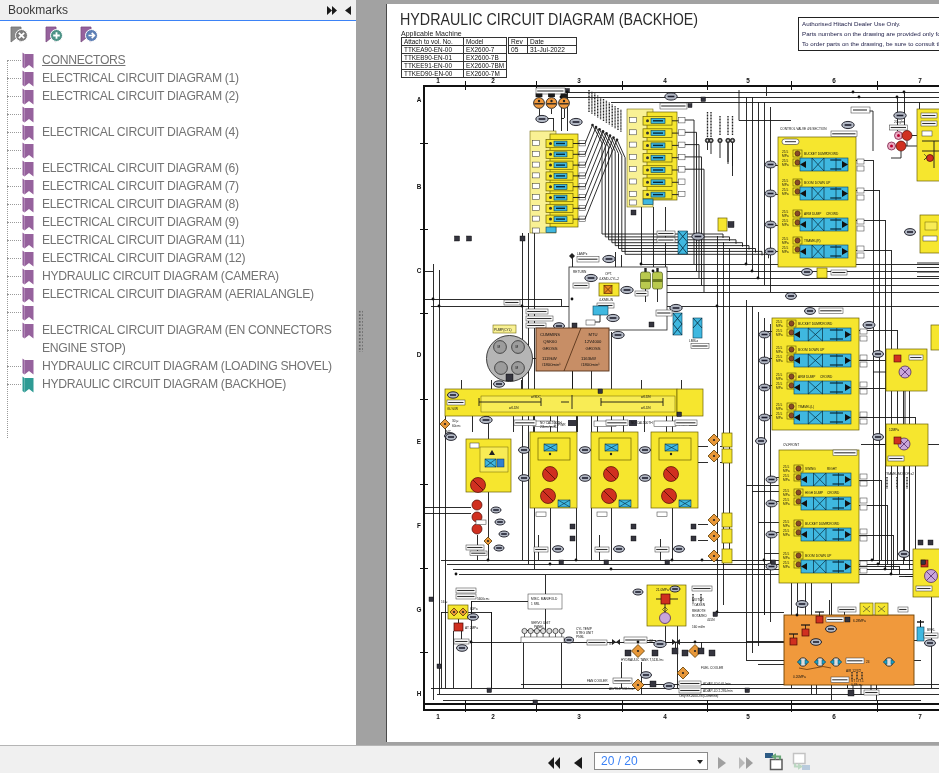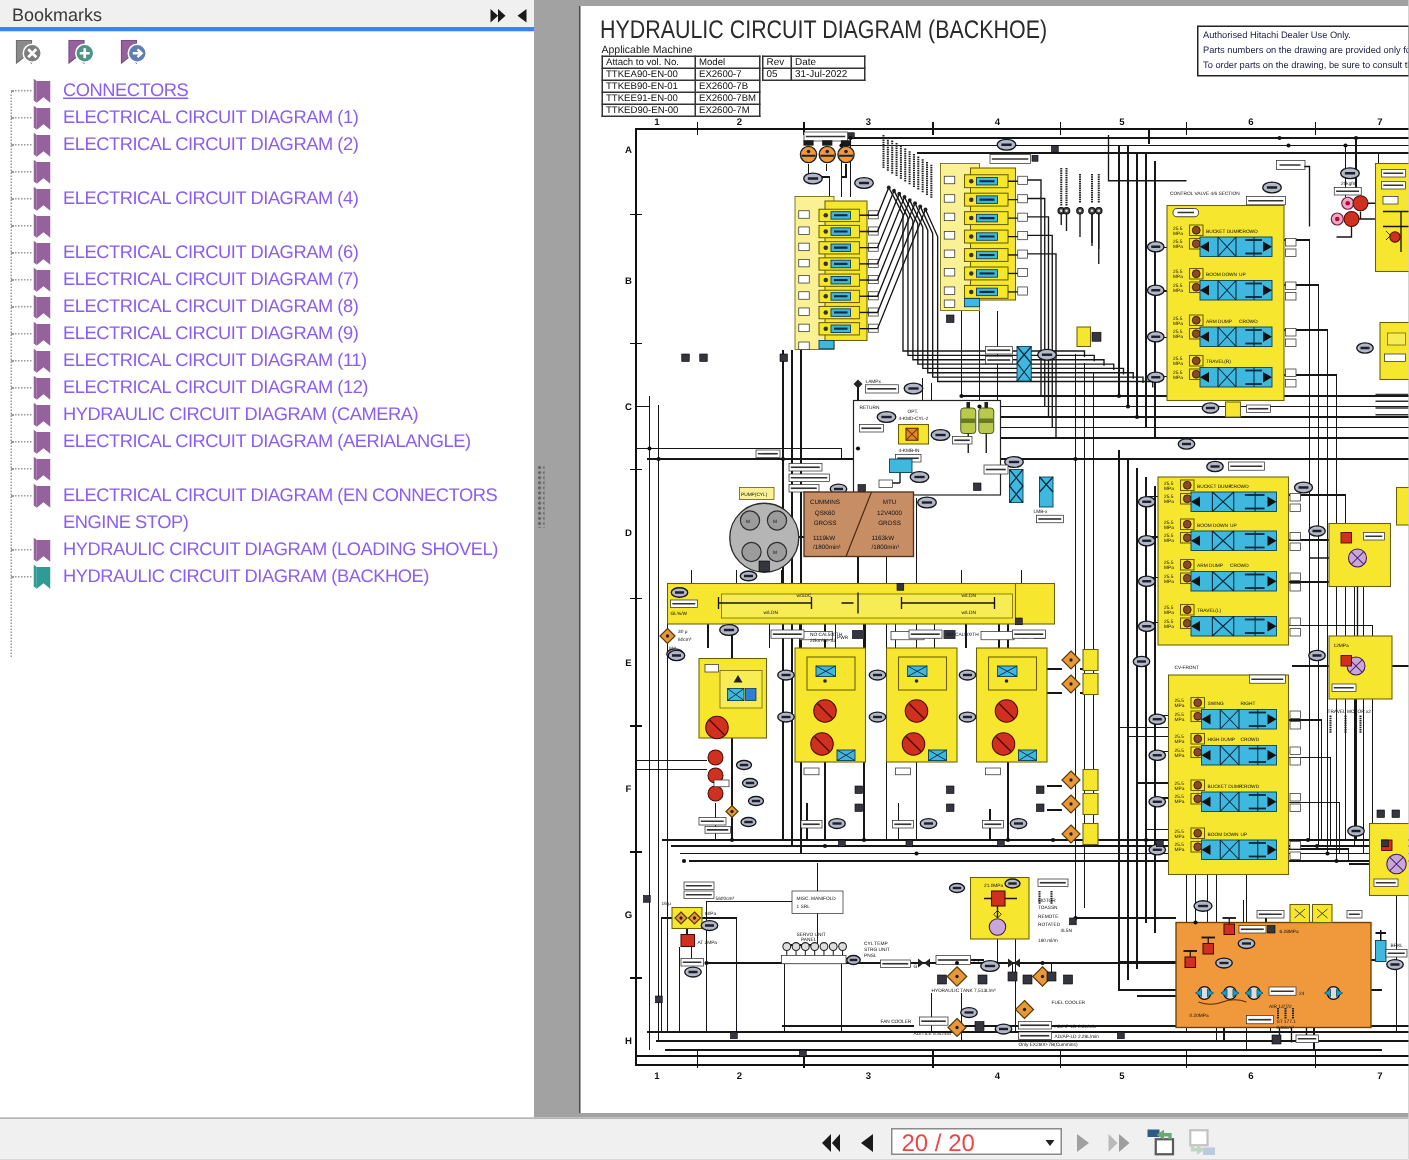--- a/index.html
+++ b/index.html
@@ -1,31 +1,31 @@
 <!DOCTYPE html>
 <html><head>
 <meta charset="utf-8">
 <style>
   html,body{margin:0;padding:0;}
   body{width:939px;height:773px;overflow:hidden;font-family:"Liberation Sans",sans-serif;position:relative;background:#a2a2a2;}
   .app{position:absolute;inset:0;}
 
   
   .panel{position:absolute;left:0;top:0;width:356px;height:745px;background:#fff;}
-  .panel-header{position:absolute;left:0;top:0;width:356px;height:21px;background:#f0f0f0;border-bottom:3px solid #3b82f6;box-sizing:border-box;}
+  .panel-header{position:absolute;left:0;top:0;width:356px;height:21px;background:#f0f0f0;border-bottom:1px solid #3b82f6;box-sizing:border-box;}
   .panel-title{position:absolute;left:8px;top:3px;font-size:12px;color:#3a3a3a;}
   .hdr-ic{position:absolute;top:3px;width:16px;height:15px;cursor:pointer;}
   .hdr-ic svg{display:block;}
   .panel-toolbar{position:absolute;left:0;top:21px;width:356px;height:30px;background:#fff;}
   .pt-ic{position:absolute;top:5px;width:20px;height:20px;cursor:pointer;}
   .bk-list{position:absolute;left:0;top:51px;width:356px;}
   .bk-row{position:relative;display:flex;align-items:flex-start;min-height:18px;cursor:pointer;padding-left:7px;}
   .bk-dots{flex:0 0 14px;height:1px;margin-top:9px;border-top:1.5px dotted #9a9a9a;}
   .bk-ic{flex:0 0 13px;margin:1px 8px 0 0;height:16px;}
-  .bk-label{font-size:12.2px;letter-spacing:-0.3px;color:#8b5cf6;line-height:18px;padding-right:0;}
+  .bk-label{font-size:12.2px;letter-spacing:-0.3px;color:#737373;line-height:18px;padding-right:0;}
   .bk-label.sel-underline{text-decoration:underline;}
   .vtree{position:absolute;left:7px;top:60px;width:1px;height:378px;border-left:1.5px dotted #9a9a9a;}
 
   
   .splitter{position:absolute;left:356px;top:0;width:29px;height:745px;background:#a2a2a2;}
   .split-dots{position:absolute;left:2px;top:310px;width:5px;height:42px;
     background-image:radial-gradient(#666 0.9px, transparent 1.1px);background-size:3.4px 3.4px;}
   .docarea{position:absolute;left:385px;top:0;width:554px;height:745px;background:#a2a2a2;}
   .page{position:absolute;left:1px;top:4px;width:553px;height:738px;background:#fff;border-left:1px solid #4a4a4a;box-sizing:border-box;}
 
@@ -41,21 +41,21 @@
   table.rev td.c1{width:14px;}
   table.rev td.c2{width:44px;}
   .notice{position:absolute;left:411px;top:13px;width:142px;height:34px;border:1px solid #222;box-sizing:border-box;padding:1px 0 0 3px;overflow:hidden;}
   .notice div{font-size:6.2px;line-height:10px;color:#1b1b45;white-space:nowrap;}
   .diagram{position:absolute;left:0;top:72px;}
 
   
   .btoolbar{position:absolute;left:0;top:745px;width:939px;height:28px;background:#f0f0f0;border-top:1px solid #b5b5b5;box-sizing:border-box;}
   .nav-ic{position:absolute;top:8px;cursor:pointer;}
   .pagebox{position:absolute;left:594px;top:6px;width:114px;height:18px;background:#fff;border:1px solid #8a8a8a;box-sizing:border-box;}
-  .pagebox .pval{position:absolute;left:6px;top:1px;font-size:16px;color:#ef4444;}
+  .pagebox .pval{position:absolute;left:6px;top:1px;font-size:12px;color:#3b82f6;}
   .pagebox .caret{position:absolute;right:4px;top:7px;width:0;height:0;border-left:3.5px solid transparent;border-right:3.5px solid transparent;border-top:4px solid #222;}
 </style>
 </head>
 <body>
 
 <div class="app">
 
   <div class="panel">
     <div class="panel-header">
       <span class="panel-title">Bookmarks</span>

